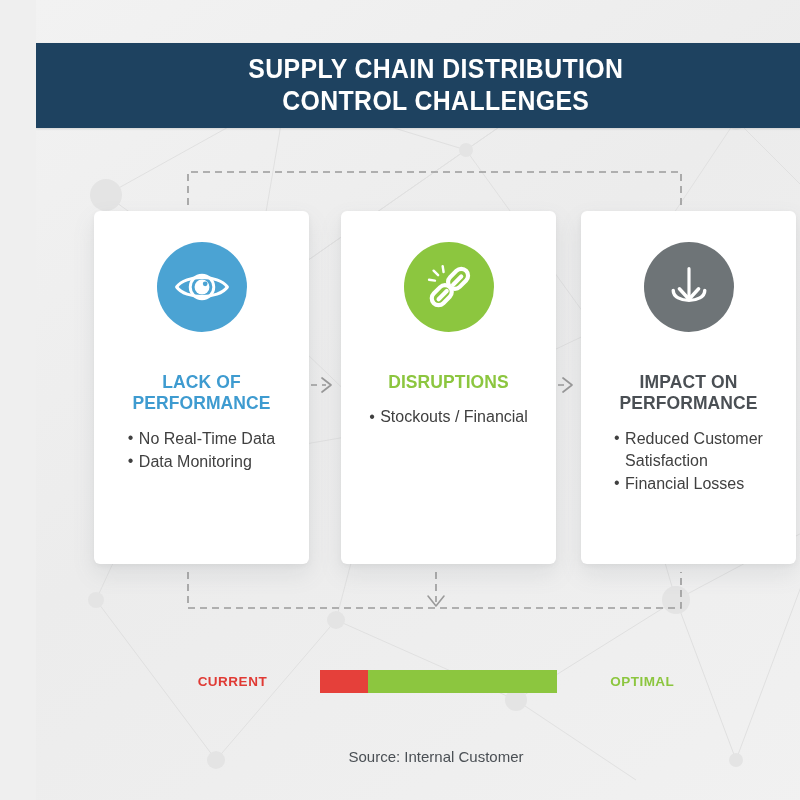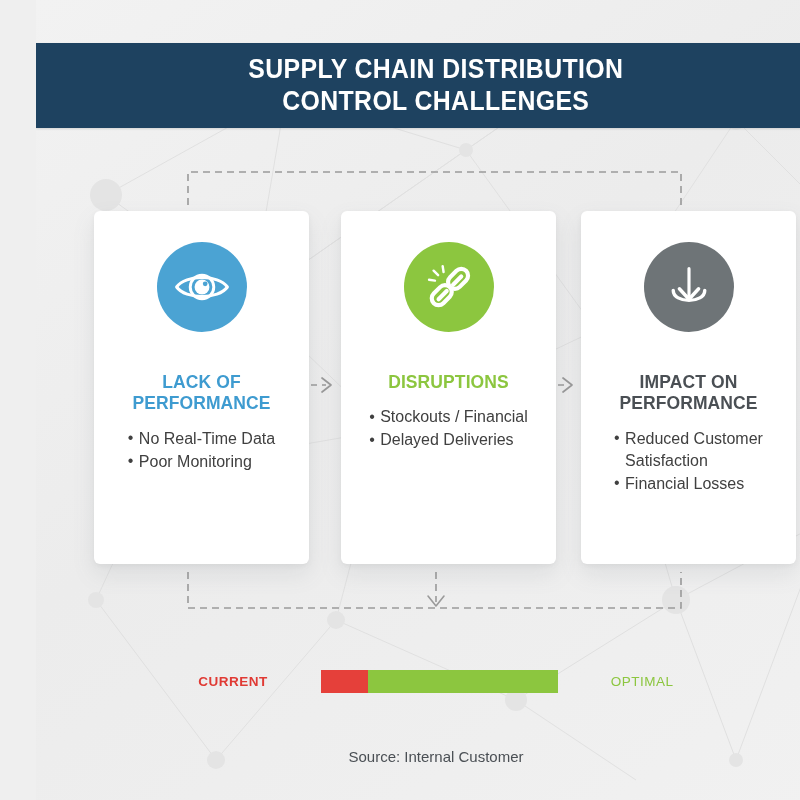--- a/index.html
+++ b/index.html
@@ -145,21 +145,21 @@
   }
   #meter-left-label {
     font-size: 13.5px;
     font-weight: bold;
     color: #e03a34;
     letter-spacing: 0.5px;
     margin-right: 13px;
   }
   #meter-right-label {
     font-size: 13.5px;
-    font-weight: normal;
+    font-weight: bold;
     color: #8cc63f;
     letter-spacing: 0.5px;
     margin-left: 13px;
   }
   #meter-bar {
     width: 237px;
     height: 23px;
     display: flex;
     overflow: hidden;
     background: #8cc63f;
@@ -280,21 +280,21 @@
     </div>
     <div class="card-title" style="color:#3e9bd0;">
       <span class="line">LACK OF</span>
       <span class="line">PERFORMANCE</span>
     </div>
     <ul class="bullets">
       <li>
         <span>No Real-Time Data</span>
       </li>
       <li>
-        <span>Poor Monitoring</span>
+        <span>Data Monitoring</span>
       </li>
     </ul>
   </div>
 
   <div class="card c2">
     <div class="icon-circle" style="background:#8cc63f;">
       <svg width="58" height="58" viewBox="0 0 64 64" xmlns="http://www.w3.org/2000/svg">
         <g stroke="#ffffff" stroke-width="4.6" fill="none" stroke-linecap="round">
           <path d="M29.5 36.5 L20.5 45.5"></path>
           <path d="M36.5 29.5 L45.5 20.5"></path>
@@ -310,23 +310,20 @@
         </g>
       </svg>
     </div>
     <div class="card-title" style="color:#8cc63f;">
       <span class="line">DISRUPTIONS</span>
     </div>
     <ul class="bullets">
       <li>
         <span>Stockouts / Financial</span>
       </li>
-      <li>
-        <span>Delayed Deliveries</span>
-      </li>
     </ul>
   </div>
 
   <div class="card c3">
     <div class="icon-circle" style="background:#6e7477;">
       <svg width="56" height="56" viewBox="0 0 64 64" xmlns="http://www.w3.org/2000/svg">
         <path d="M32 11 L32 45" stroke="#ffffff" stroke-width="3.6" stroke-linecap="round" fill="none"></path>
         <path d="M21 34 L32 46 L43 34" stroke="#ffffff" stroke-width="3.9" stroke-linecap="round" stroke-linejoin="round" fill="none"></path>
         <path d="M14 36 C14 51, 50 51, 50 36" stroke="#ffffff" stroke-width="3.9" stroke-linecap="round" fill="none"></path>
       </svg>

